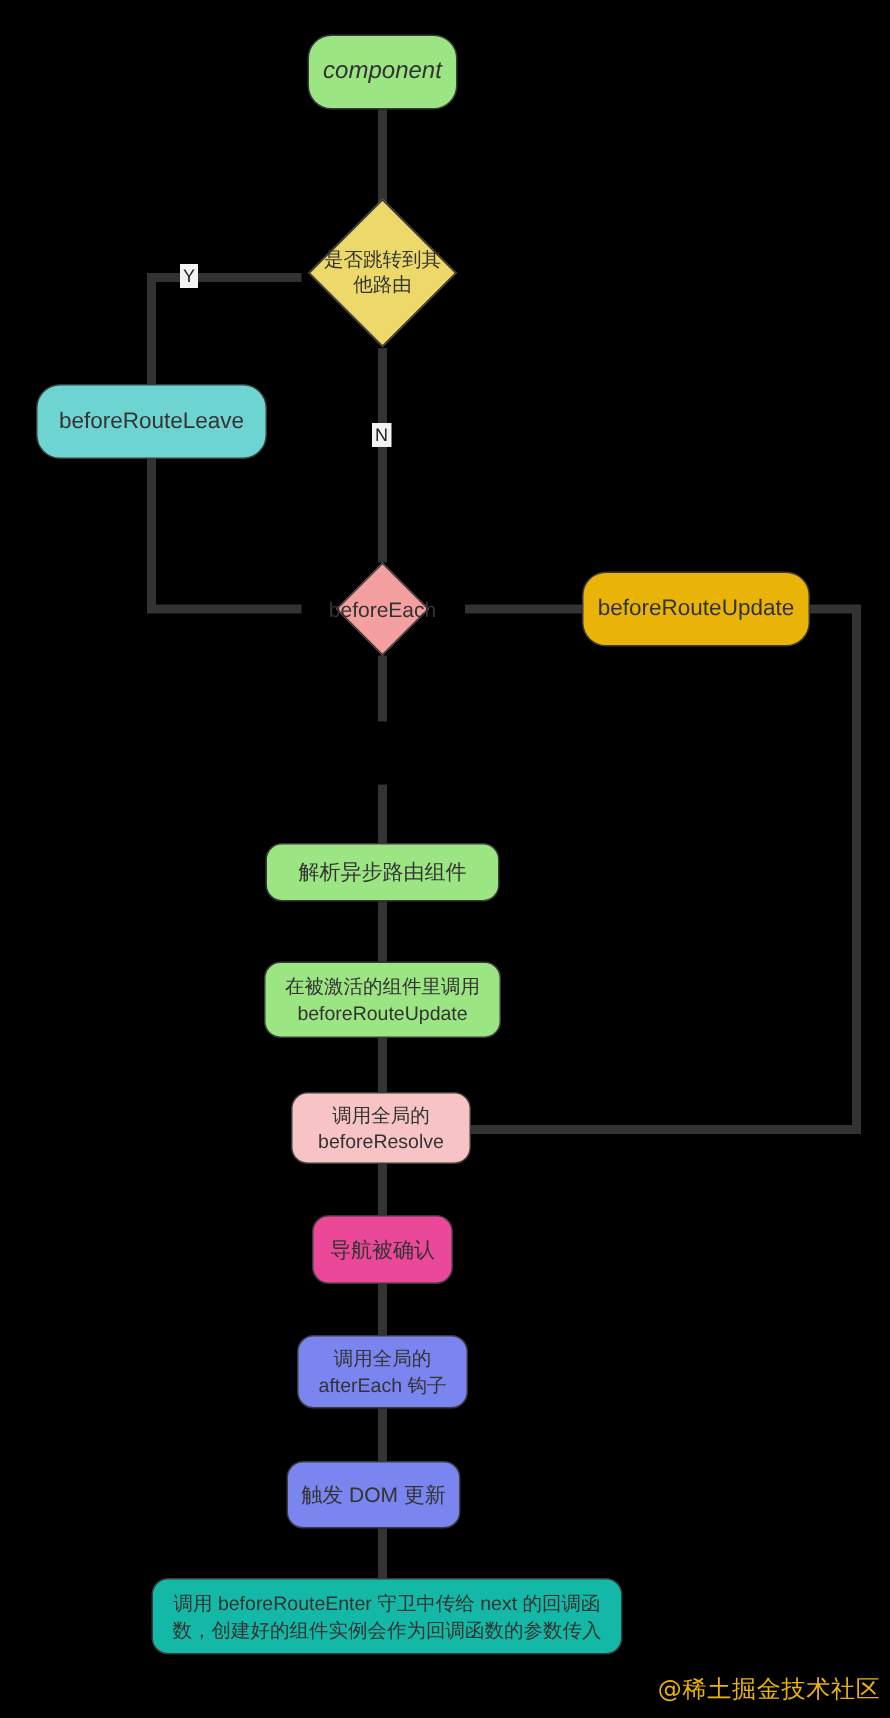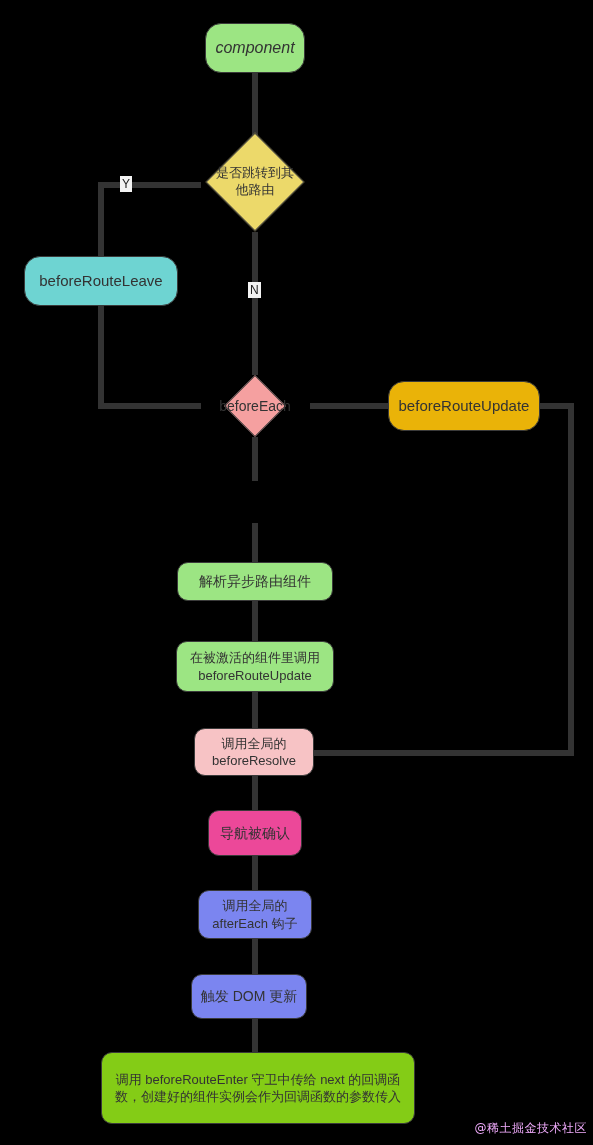--- a/index.html
+++ b/index.html
@@ -73,22 +73,22 @@
     font-size: 12px;
     line-height: 1;
     padding: 2px 2px;
     z-index: 5;
     font-family: "Liberation Sans", "DejaVu Sans", sans-serif;
   }
   .watermark {
     position: absolute;
     right: 6px;
     bottom: 8px;
-    color: #f0abfc;
-    font-size: 12px;
+    color: #eab308;
+    font-size: 16px;
     letter-spacing: 0.5px;
     z-index: 6;
     font-family: "DejaVu Sans", sans-serif;
   }
 </style>
 </head>
 <body>
 
 <div id="canvas">
 
@@ -173,19 +173,19 @@
 
   <div class="node rounded" style="left:198px; top:890px; width:114px; height:49px; background:#7b85f0; font-size:13px; white-space:pre-line;">
     <span>调用全局的
 afterEach 钩子</span>
   </div>
 
   <div class="node rounded" style="left:191px; top:974px; width:116px; height:45px; background:#7b85f0; font-size:14px;">
     <span>触发 DOM 更新</span>
   </div>
 
-  <div class="node rounded" style="left:101px; top:1052px; width:314px; height:72px; background:#84cc16; font-size:13px; padding:4px 12px;">
+  <div class="node rounded" style="left:101px; top:1052px; width:314px; height:51px; background:#14b8a6; font-size:13px; padding:4px 12px;">
     <span>调用 beforeRouteEnter 守卫中传给 next 的回调函数，创建好的组件实例会作为回调函数的参数传入</span>
   </div>
 
   <div class="watermark">@稀土掘金技术社区</div>
 
 </div>
 
 </body></html>

